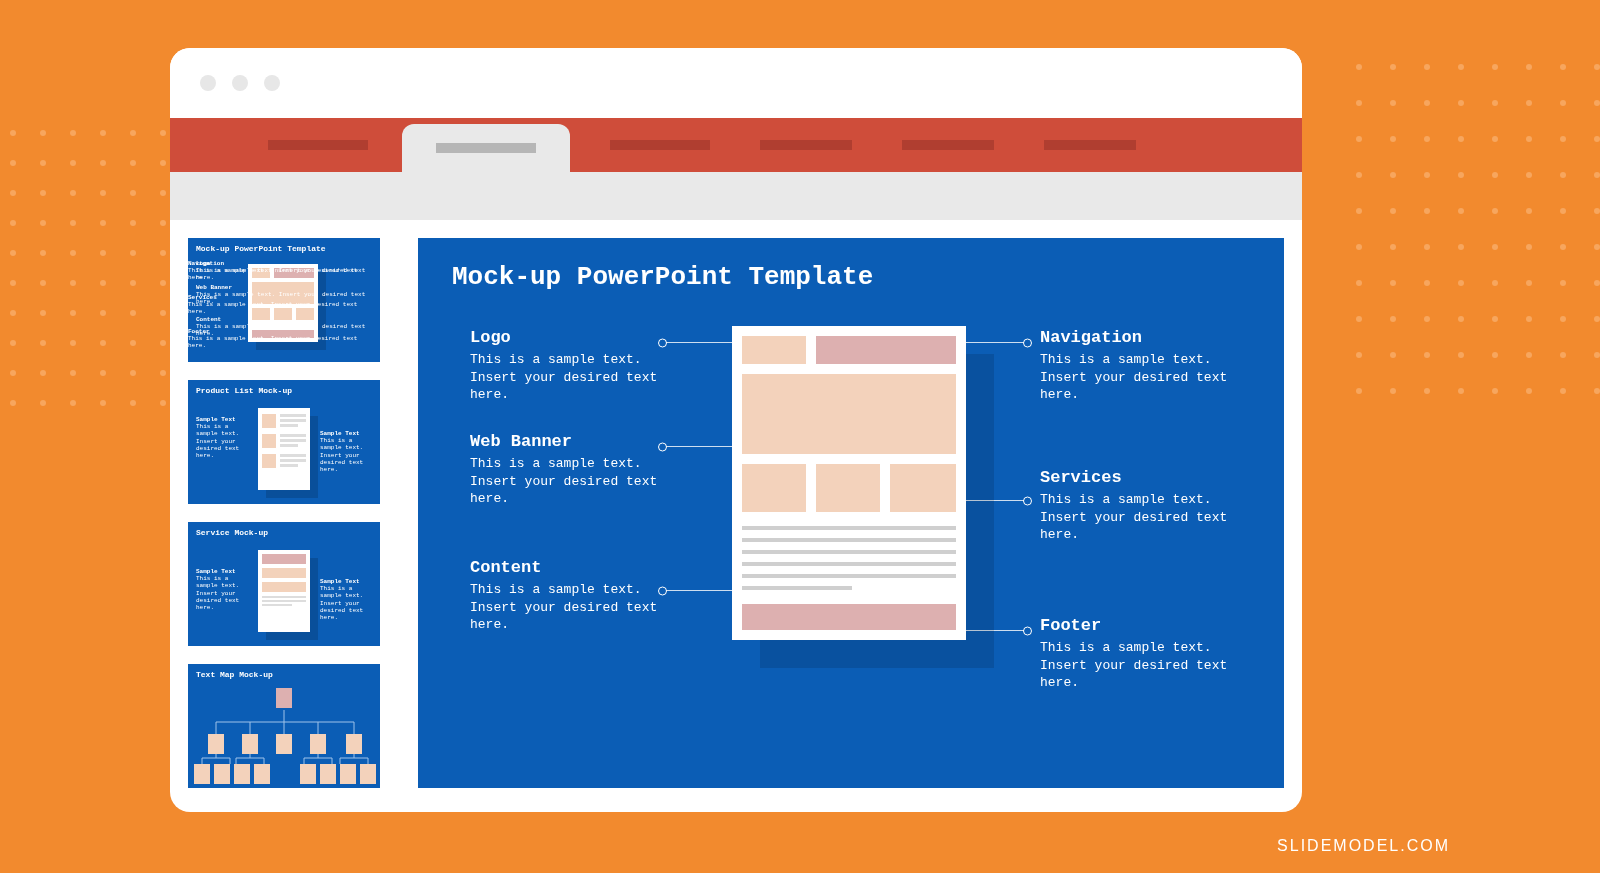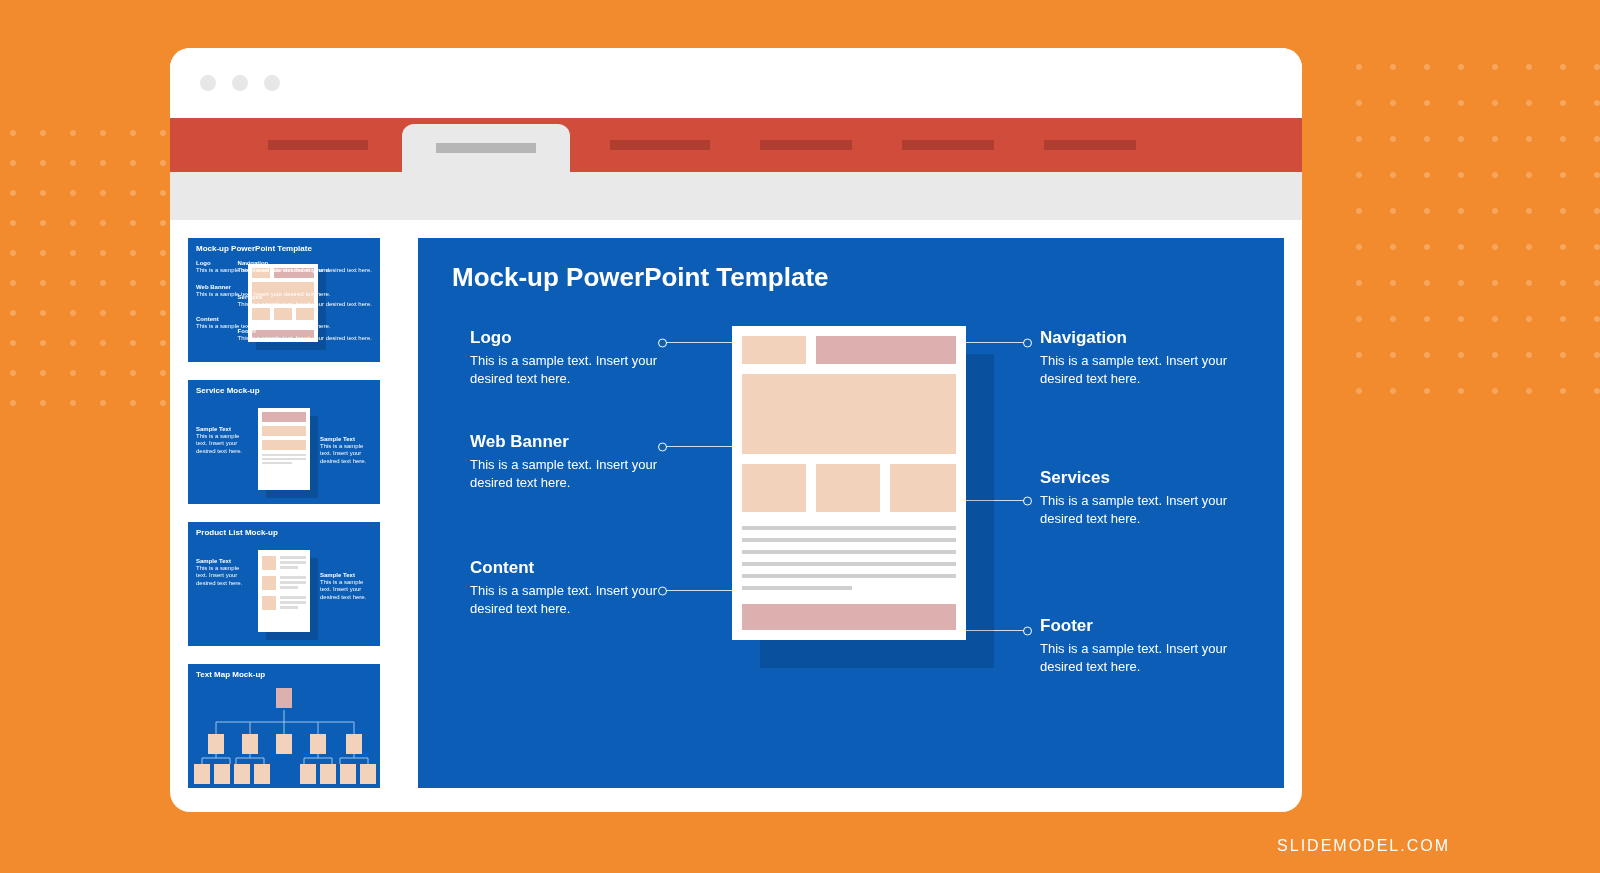--- a/index.html
+++ b/index.html
@@ -30,20 +30,21 @@
   }
 
   .app-window {
     position: absolute;
     left: 170px; top: 48px;
     width: 1132px; height: 764px;
     background: #fff;
     border-radius: 20px;
     box-shadow: none;
     overflow: hidden;
+    font-family: Liberation Mono, monospace;
   }
   .window-chrome {
     height: 70px;
     display: flex; align-items: center;
     padding-left: 30px;
     gap: 16px;
     background:#fff;
   }
   .traffic-dot { width: 16px; height: 16px; border-radius:50%; background:#e7e7e7; }
 
@@ -335,54 +336,54 @@
           <div class="r" style="left:26px;top:44px;width:18px;height:12px;"></div>
           <div class="r" style="left:48px;top:44px;width:18px;height:12px;"></div>
           <div class="r pink" style="left:4px;bottom:4px;width:62px;height:8px;"></div>
         </div>
         <div class="lbl" style="left:8px; top:22px;"><b>Logo</b><span>This is a sample text. Insert your desired text here.</span></div>
         <div class="lbl" style="left:8px; top:46px;"><b>Web Banner</b><span>This is a sample text. Insert your desired text here.</span></div>
         <div class="lbl" style="left:8px; top:78px;"><b>Content</b><span>This is a sample text. Insert your desired text here.</span></div>
         <div class="lbl" style="right:8px; top:22px; text-align:left;"><b>Navigation</b><span>This is a sample text. Insert your desired text here.</span></div>
         <div class="lbl" style="right:8px; top:56px; text-align:left;"><b>Services</b><span>This is a sample text. Insert your desired text here.</span></div>
         <div class="lbl" style="right:8px; top:90px; text-align:left;"><b>Footer</b><span>This is a sample text. Insert your desired text here.</span></div>
-      </div>
-
-      <div class="thumb thumb2">
-        <div class="t-title">Service Mock-up</div>
-        <div class="mini-page">
-          <div class="r pink" style="left:4px;top:4px;width:44px;height:10px;"></div>
-          <div class="r" style="left:4px;top:18px;width:44px;height:10px;"></div>
-          <div class="r" style="left:4px;top:32px;width:44px;height:10px;"></div>
-          <div style="position:absolute;left:4px;top:46px;width:44px;height:2px;background:#ddd;"></div>
-          <div style="position:absolute;left:4px;top:50px;width:44px;height:2px;background:#ddd;"></div>
-          <div style="position:absolute;left:4px;top:54px;width:30px;height:2px;background:#ddd;"></div>
-        </div>
-        <div class="lbl" style="left:8px; top:46px; width:52px;"><b>Sample Text</b><span>This is a sample text. Insert your desired text here.</span></div>
-        <div class="lbl" style="right:8px; top:56px; width:52px;"><b>Sample Text</b><span>This is a sample text. Insert your desired text here.</span></div>
       </div>
 
       <div class="thumb thumb3">
         <div class="t-title">Product List Mock-up</div>
         <div class="mini-page">
           <div class="r" style="left:4px;top:6px;width:14px;height:14px;"></div>
           <div style="position:absolute;left:22px;top:6px;width:26px;height:3px;background:#ddd;"></div>
           <div style="position:absolute;left:22px;top:11px;width:26px;height:3px;background:#ddd;"></div>
           <div style="position:absolute;left:22px;top:16px;width:18px;height:3px;background:#ddd;"></div>
           <div class="r" style="left:4px;top:26px;width:14px;height:14px;"></div>
           <div style="position:absolute;left:22px;top:26px;width:26px;height:3px;background:#ddd;"></div>
           <div style="position:absolute;left:22px;top:31px;width:26px;height:3px;background:#ddd;"></div>
           <div style="position:absolute;left:22px;top:36px;width:18px;height:3px;background:#ddd;"></div>
           <div class="r" style="left:4px;top:46px;width:14px;height:14px;"></div>
           <div style="position:absolute;left:22px;top:46px;width:26px;height:3px;background:#ddd;"></div>
           <div style="position:absolute;left:22px;top:51px;width:26px;height:3px;background:#ddd;"></div>
           <div style="position:absolute;left:22px;top:56px;width:18px;height:3px;background:#ddd;"></div>
         </div>
         <div class="lbl" style="left:8px; top:36px; width:52px;"><b>Sample Text</b><span>This is a sample text. Insert your desired text here.</span></div>
         <div class="lbl" style="right:8px; top:50px; width:52px;"><b>Sample Text</b><span>This is a sample text. Insert your desired text here.</span></div>
+      </div>
+
+      <div class="thumb thumb2">
+        <div class="t-title">Service Mock-up</div>
+        <div class="mini-page">
+          <div class="r pink" style="left:4px;top:4px;width:44px;height:10px;"></div>
+          <div class="r" style="left:4px;top:18px;width:44px;height:10px;"></div>
+          <div class="r" style="left:4px;top:32px;width:44px;height:10px;"></div>
+          <div style="position:absolute;left:4px;top:46px;width:44px;height:2px;background:#ddd;"></div>
+          <div style="position:absolute;left:4px;top:50px;width:44px;height:2px;background:#ddd;"></div>
+          <div style="position:absolute;left:4px;top:54px;width:30px;height:2px;background:#ddd;"></div>
+        </div>
+        <div class="lbl" style="left:8px; top:46px; width:52px;"><b>Sample Text</b><span>This is a sample text. Insert your desired text here.</span></div>
+        <div class="lbl" style="right:8px; top:56px; width:52px;"><b>Sample Text</b><span>This is a sample text. Insert your desired text here.</span></div>
       </div>
 
       <div class="thumb thumb4">
         <div class="t-title">Text Map Mock-up</div>
         <svg style="position:absolute; left:0; top:18px;" width="192" height="108" viewBox="0 0 192 108">
           <g stroke="#9fc3ea" stroke-width="1" fill="none">
             <line x1="96" y1="28" x2="96" y2="40"></line>
             <line x1="28" y1="40" x2="166" y2="40"></line>
             <line x1="28" y1="40" x2="28" y2="52"></line>
             <line x1="62" y1="40" x2="62" y2="52"></line>

